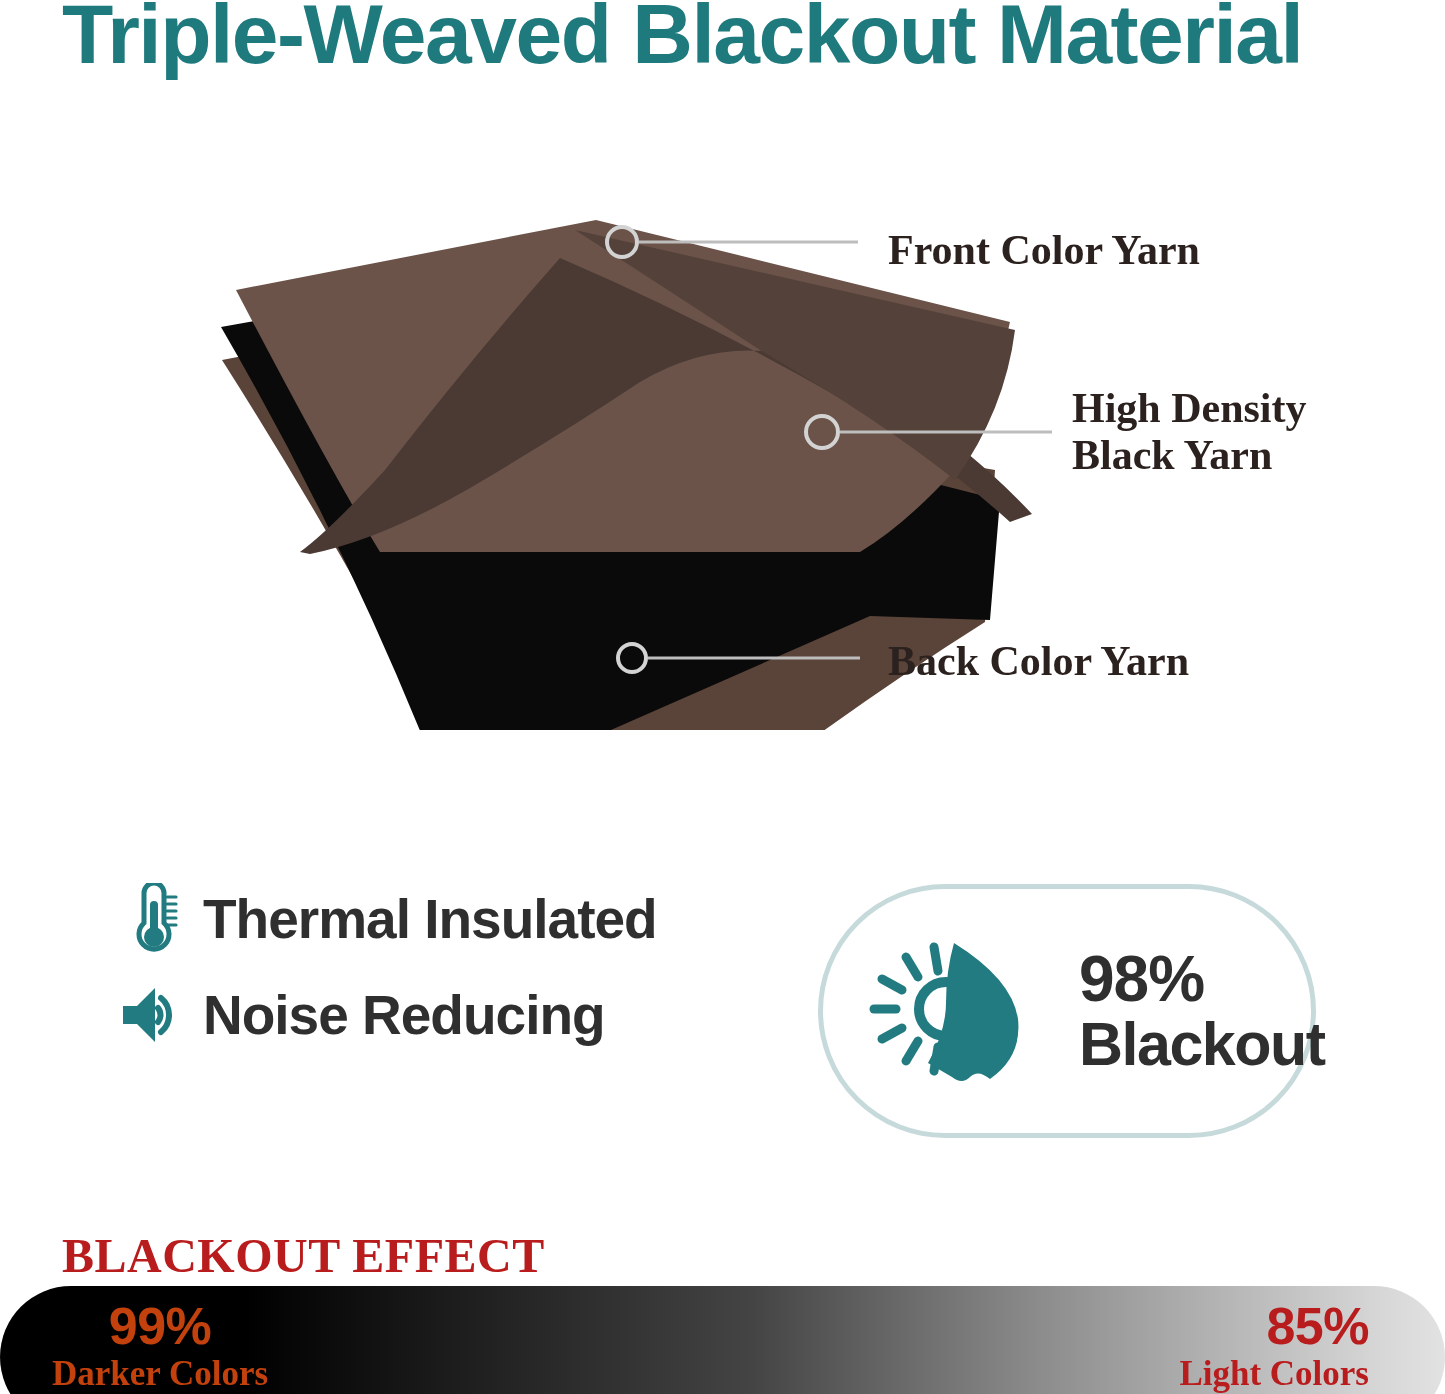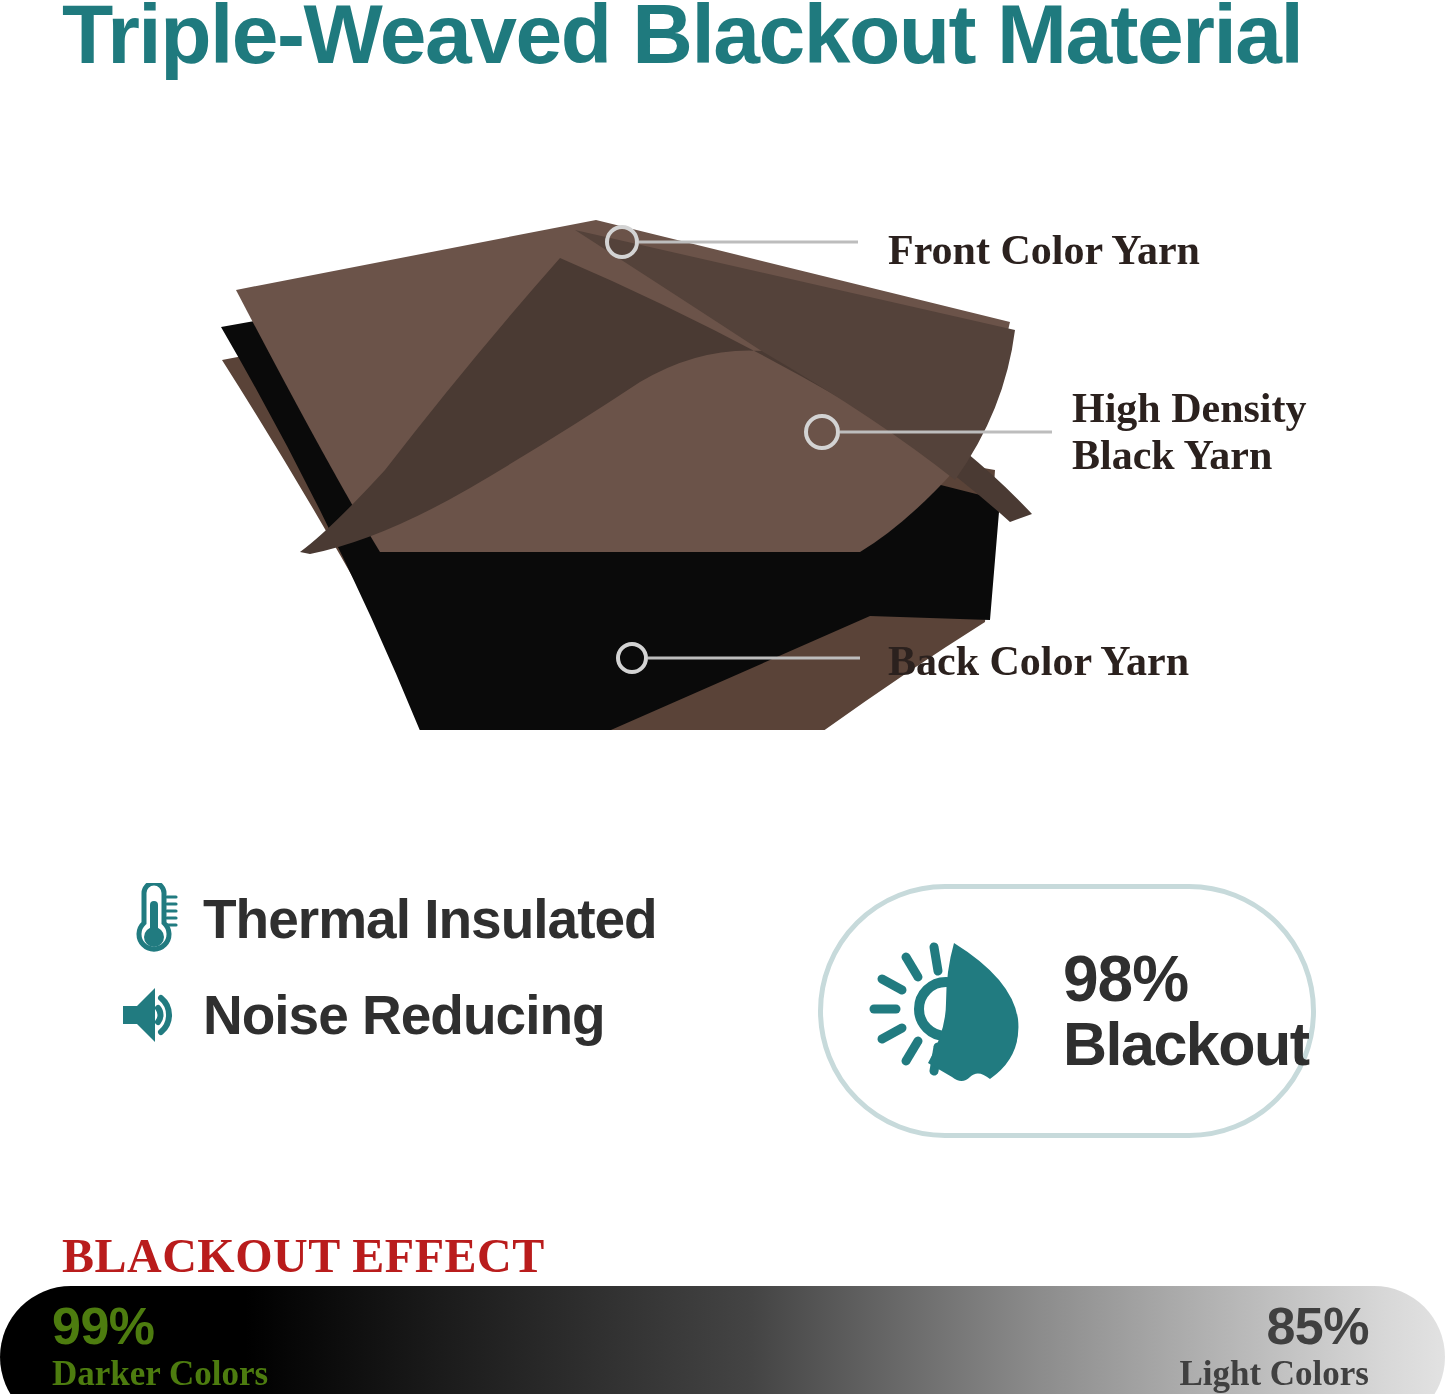--- a/index.html
+++ b/index.html
@@ -94,20 +94,21 @@
     left: 818px;
     top: 884px;
     width: 498px;
     height: 254px;
     border: 5px solid #c7dadb;
     border-radius: 127px;
     box-sizing: border-box;
     display: flex;
     align-items: center;
     padding-left: 40px;
+    gap: 16px;
   }
   .badge-icon {
     width: 178px;
     min-width: 178px;
     height: 160px;
     display: flex;
     align-items: center;
     justify-content: center;
   }
   .badge-text {
@@ -172,23 +173,23 @@
     letter-spacing: -0.5px;
   }
   .stat-sub {
     font-family: Liberation Serif, serif;
     font-weight: 700;
     font-size: 35px;
     display: block;
     margin-top: 4px;
   }
   .bar-stat.left  .stat-pct,
-  .bar-stat.left  .stat-sub { color: #4d7c0f; }
+  .bar-stat.left  .stat-sub { color: #c2410c; text-align: center; }
   .bar-stat.right .stat-pct,
-  .bar-stat.right .stat-sub { color: #404040; }
+  .bar-stat.right .stat-sub { color: #b91c1c; }
 </style>
 </head>
 <body>
 
 <div class="page-title">Triple-Weaved Blackout Material</div>
 
 <div class="fabric-stage">
 
   <svg class="fabric-svg" width="1445" height="560" viewBox="0 0 1445 560">
 

